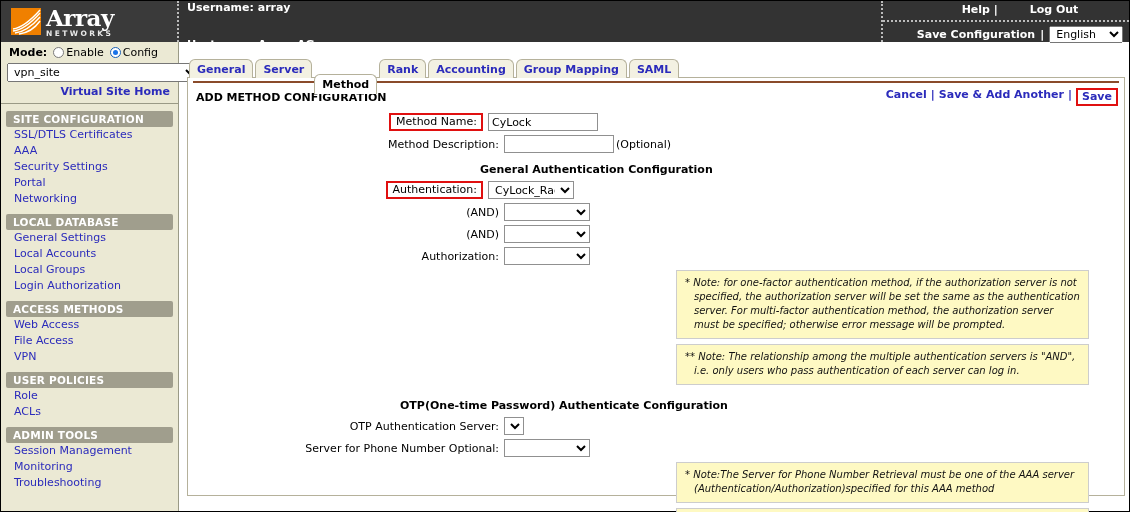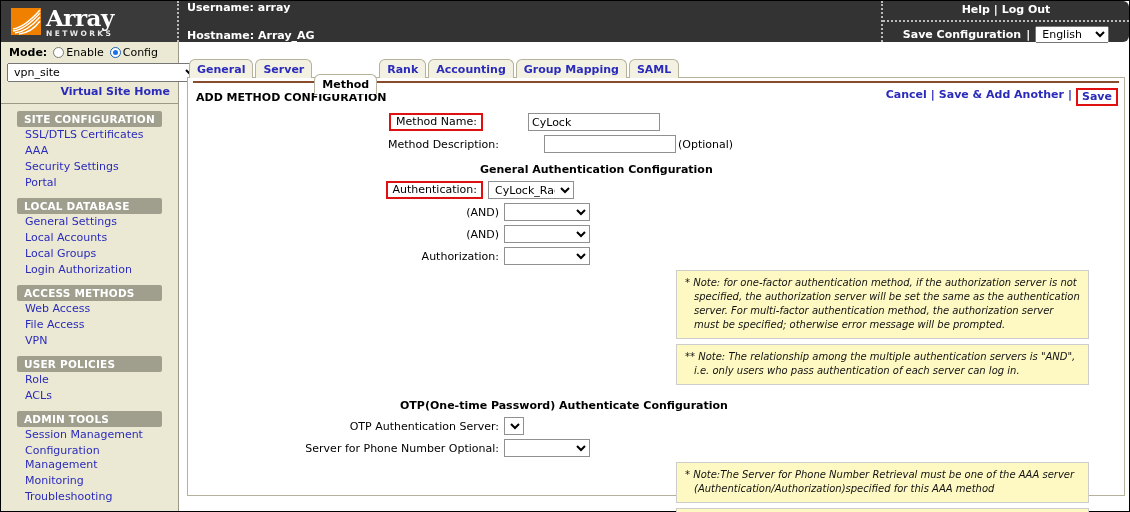--- a/index.html
+++ b/index.html
@@ -21,21 +21,20 @@
     background: #fff;
   }
 
   
   .topbar {
     position: absolute; left: 0; top: 0;
     width: 1128px; height: 41px;
     background: #333333;
     display: flex;
     align-items: stretch;
-    border-radius: 6px;
   }
   .logo-cell {
     width: 178px;
     background: #3a3a3a;
     display: flex; align-items: center;
     padding-left: 10px;
     border-right: 2px dotted #bbb;
   }
   .logo-wrap { display: flex; align-items: center; }
   .logo-mark {
@@ -61,22 +60,22 @@
     color: #e8e8e8;
     font-size: 7.5px;
     font-weight: bold;
     letter-spacing: 2.4px;
     margin-top: 1px;
   }
   .user-cell {
     flex: 1;
     padding-left: 8px;
     display: flex; flex-direction: column;
-    justify-content: space-between;
-    gap: 6px;
+    justify-content: flex-start;
+    gap: 24px;
   }
   .user-cell div {
     color: #ffffff;
     font-size: 11px;
     font-weight: bold;
   }
   .right-cell {
     width: 248px;
     border-left: 2px dotted #bbb;
     display: flex; flex-direction: column;
@@ -94,21 +93,21 @@
     padding-top: 4px;
     color: #ffffff; font-size: 11px; font-weight: bold;
   }
   .right-bot select {
     font-family: "DejaVu Sans", "Liberation Sans", sans-serif;
     font-size: 11px;
     height: 17px;
     width: 74px;
     padding: 0 2px;
   }
-  .hlink { color:#ffffff; text-decoration:none; }
+  .hlink { color:#ffffff; text-decoration:none;margin-left:28px; }
 
   
   .sidebar {
     position: absolute; left: 0; top: 41px;
     width: 178px; height: 469px;
     background: #ebe9d4;
     border-right: 1px solid #9a9a86;
   }
   .mode-row {
     display: flex; align-items: center;
@@ -136,21 +135,21 @@
     padding: 0 2px;
   }
   .vsh {
     text-align: right;
     padding: 3px 8px 5px 0;
     font-size: 11px; font-weight: bold;
     color: #2b2bbb;
   }
   .vsh a { color: #2b2bbb; text-decoration: none; }
   .sb-sep { height: 1px; background:#9a9a86; margin: 0; }
-  .nav-group { padding: 0 16px; }
+  .nav-group { padding: 0 5px; }
   .nav-head {
     background: #a09e8d;
     color: #ffffff;
     font-weight: bold;
     font-size: 10.5px;
     padding: 2px 0 2px 7px;
     border-radius: 2px;
     margin-top: 7px;
     letter-spacing: 0.2px;
   }
@@ -243,25 +242,24 @@
     width: auto;
     min-width: 0;
     padding: 0px 4px 0px 5px;
     margin-right: 5px;
     line-height: 14px;
   }
   input.txt {
     font-family: "DejaVu Sans", "Liberation Sans", sans-serif;
     font-size: 11px;
     height: 18px;
-    width: 132px;
+    width: 110px;
     padding: 0 3px;
     border: 1px solid #909090;
     background: #fff;
-    margin-left: 40px;
   }
   .optional { font-size: 11px; margin-left: 2px; }
   select.sel {
     font-family: "DejaVu Sans", "Liberation Sans", sans-serif;
     font-size: 11px;
     height: 18px;
     width: 86px;
     padding: 0 2px;
     border: 1px solid #909090;
     background: #fff;
@@ -357,39 +355,39 @@
 
     <div class="sb-sep"></div>
 
     <div class="nav-group">
 
       <div class="nav-head">SITE CONFIGURATION</div>
       <a class="nav-item" href="#">SSL/DTLS Certificates</a>
       <a class="nav-item" href="#">AAA</a>
       <a class="nav-item" href="#">Security Settings</a>
       <a class="nav-item" href="#">Portal</a>
+      <a class="nav-item" href="#">Networking</a>
 
       <div class="nav-head">LOCAL DATABASE</div>
       <a class="nav-item" href="#">General Settings</a>
       <a class="nav-item" href="#">Local Accounts</a>
       <a class="nav-item" href="#">Local Groups</a>
       <a class="nav-item" href="#">Login Authorization</a>
 
       <div class="nav-head">ACCESS METHODS</div>
       <a class="nav-item" href="#">Web Access</a>
       <a class="nav-item" href="#">File Access</a>
       <a class="nav-item" href="#">VPN</a>
 
       <div class="nav-head">USER POLICIES</div>
       <a class="nav-item" href="#">Role</a>
       <a class="nav-item" href="#">ACLs</a>
 
       <div class="nav-head">ADMIN TOOLS</div>
       <a class="nav-item" href="#">Session Management</a>
-      <a class="nav-item" href="#">Configuration Management</a>
       <a class="nav-item" href="#">Monitoring</a>
       <a class="nav-item" href="#">Troubleshooting</a>
     </div>
   </div>
 
   <div class="main">
 
     <div class="tabs">
       <a class="tab" href="#">General</a>
       <a class="tab" href="#">Server</a>

